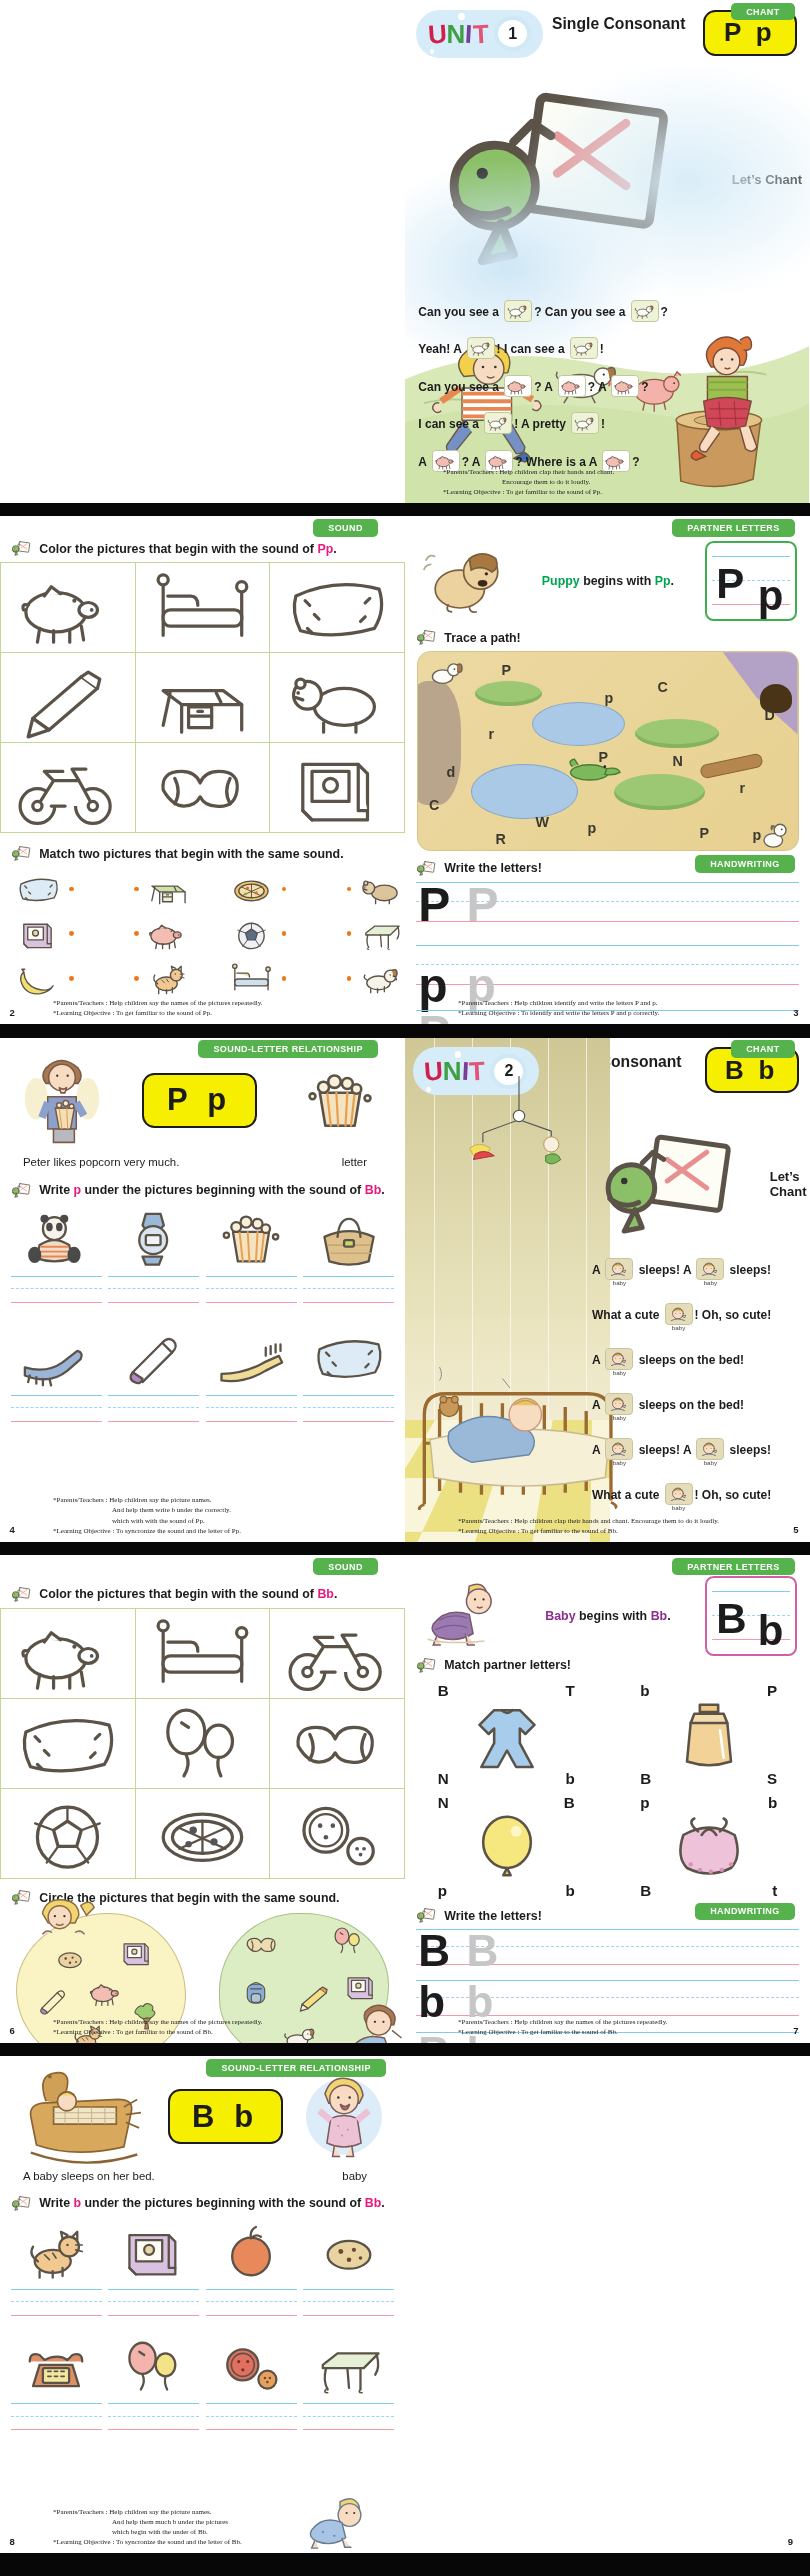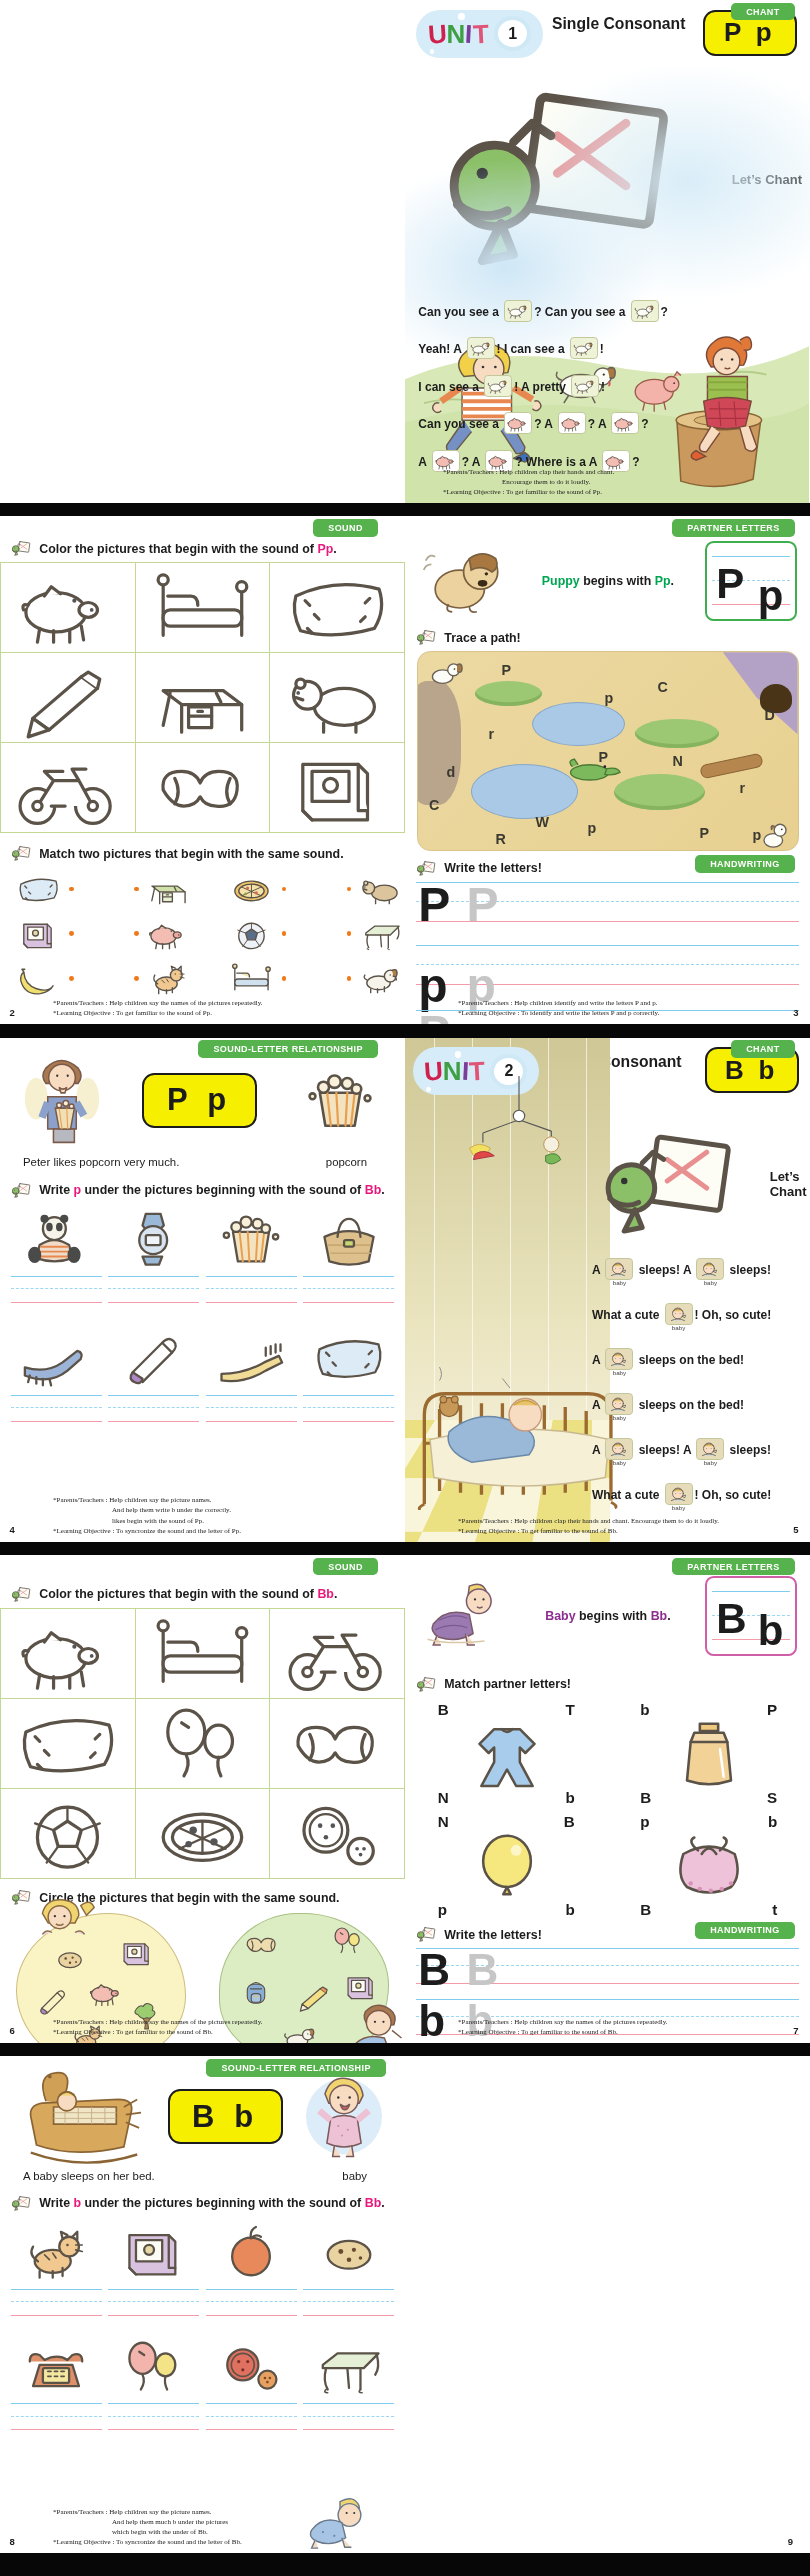--- a/index.html
+++ b/index.html
@@ -196,37 +196,20 @@
                 </g>
               </svg></span></span>! I can see a <span class="cpic"><span class="cbox" style="background:#eef2d6"><svg viewBox="0 0 48 36" preserveAspectRatio="xMidYMid meet">
                 <g stroke="#5b5248" stroke-width="1.4" stroke-linecap="round" stroke-linejoin="round" fill="none">
                   <ellipse cx="20" cy="21" rx="11" ry="6.5" fill="#fdfdf8"></ellipse>
                   <circle cx="32" cy="15" r="5.5" fill="#fdfdf8"></circle>
                   <path d="M34 9q5-2 5 3t-4 3" fill="#b08048"></path>
                   <path d="M9 18q-5-1-3-5M12 26l-2 5M19 27v5M26 25l2 5" fill="none"></path>
                   <circle class="k" cx="32" cy="14" r=".8" fill="#5b5248" stroke="none"></circle>
                 </g>
               </svg></span></span>!</div>
-      <div class="cline">I can see a <span class="cpic"><span class="cbox" style="background:#eef2d6"><svg viewBox="0 0 48 36" preserveAspectRatio="xMidYMid meet">
-                <g stroke="#5b5248" stroke-width="1.4" stroke-linecap="round" stroke-linejoin="round" fill="none">
-                  <ellipse cx="20" cy="21" rx="11" ry="6.5" fill="#fdfdf8"></ellipse>
-                  <circle cx="32" cy="15" r="5.5" fill="#fdfdf8"></circle>
-                  <path d="M34 9q5-2 5 3t-4 3" fill="#b08048"></path>
-                  <path d="M9 18q-5-1-3-5M12 26l-2 5M19 27v5M26 25l2 5" fill="none"></path>
-                  <circle class="k" cx="32" cy="14" r=".8" fill="#5b5248" stroke="none"></circle>
-                </g>
-              </svg></span></span>! A pretty <span class="cpic"><span class="cbox" style="background:#eef2d6"><svg viewBox="0 0 48 36" preserveAspectRatio="xMidYMid meet">
-                <g stroke="#5b5248" stroke-width="1.4" stroke-linecap="round" stroke-linejoin="round" fill="none">
-                  <ellipse cx="20" cy="21" rx="11" ry="6.5" fill="#fdfdf8"></ellipse>
-                  <circle cx="32" cy="15" r="5.5" fill="#fdfdf8"></circle>
-                  <path d="M34 9q5-2 5 3t-4 3" fill="#b08048"></path>
-                  <path d="M9 18q-5-1-3-5M12 26l-2 5M19 27v5M26 25l2 5" fill="none"></path>
-                  <circle class="k" cx="32" cy="14" r=".8" fill="#5b5248" stroke="none"></circle>
-                </g>
-              </svg></span></span>!</div>
       <div class="cline">Can you see a <span class="cpic"><span class="cbox" style="background:#ffffff"><svg viewBox="0 0 48 36" preserveAspectRatio="xMidYMid meet">
                 <g stroke="#5b5248" stroke-width="1.4" stroke-linecap="round" stroke-linejoin="round" fill="none">
                   <ellipse cx="19" cy="20" rx="13" ry="8.5" fill="#f4bdb4"></ellipse>
                   <ellipse cx="33" cy="19" rx="4" ry="3.2" fill="#eda9a2"></ellipse>
                   <circle class="k" cx="34.5" cy="19" r=".8" fill="#5b5248" stroke="none"></circle>
                   <path d="M12 27l-1 6M18 28v5M25 28v5M30 26l1 6M7 17q-3-1-2 2" fill="none"></path>
                   <path d="M14 13l3-4 4 3" fill="#f4bdb4"></path>
                   <circle class="k" cx="27" cy="15" r=".9" fill="#5b5248" stroke="none"></circle>
                 </g>
               </svg></span></span>? A <span class="cpic"><span class="cbox" style="background:#ffffff"><svg viewBox="0 0 48 36" preserveAspectRatio="xMidYMid meet">
@@ -241,20 +224,37 @@
               </svg></span></span>? A <span class="cpic"><span class="cbox" style="background:#ffffff"><svg viewBox="0 0 48 36" preserveAspectRatio="xMidYMid meet">
                 <g stroke="#5b5248" stroke-width="1.4" stroke-linecap="round" stroke-linejoin="round" fill="none">
                   <ellipse cx="19" cy="20" rx="13" ry="8.5" fill="#f4bdb4"></ellipse>
                   <ellipse cx="33" cy="19" rx="4" ry="3.2" fill="#eda9a2"></ellipse>
                   <circle class="k" cx="34.5" cy="19" r=".8" fill="#5b5248" stroke="none"></circle>
                   <path d="M12 27l-1 6M18 28v5M25 28v5M30 26l1 6M7 17q-3-1-2 2" fill="none"></path>
                   <path d="M14 13l3-4 4 3" fill="#f4bdb4"></path>
                   <circle class="k" cx="27" cy="15" r=".9" fill="#5b5248" stroke="none"></circle>
                 </g>
               </svg></span></span>?</div>
+      <div class="cline">I can see a <span class="cpic"><span class="cbox" style="background:#eef2d6"><svg viewBox="0 0 48 36" preserveAspectRatio="xMidYMid meet">
+                <g stroke="#5b5248" stroke-width="1.4" stroke-linecap="round" stroke-linejoin="round" fill="none">
+                  <ellipse cx="20" cy="21" rx="11" ry="6.5" fill="#fdfdf8"></ellipse>
+                  <circle cx="32" cy="15" r="5.5" fill="#fdfdf8"></circle>
+                  <path d="M34 9q5-2 5 3t-4 3" fill="#b08048"></path>
+                  <path d="M9 18q-5-1-3-5M12 26l-2 5M19 27v5M26 25l2 5" fill="none"></path>
+                  <circle class="k" cx="32" cy="14" r=".8" fill="#5b5248" stroke="none"></circle>
+                </g>
+              </svg></span></span>! A pretty <span class="cpic"><span class="cbox" style="background:#eef2d6"><svg viewBox="0 0 48 36" preserveAspectRatio="xMidYMid meet">
+                <g stroke="#5b5248" stroke-width="1.4" stroke-linecap="round" stroke-linejoin="round" fill="none">
+                  <ellipse cx="20" cy="21" rx="11" ry="6.5" fill="#fdfdf8"></ellipse>
+                  <circle cx="32" cy="15" r="5.5" fill="#fdfdf8"></circle>
+                  <path d="M34 9q5-2 5 3t-4 3" fill="#b08048"></path>
+                  <path d="M9 18q-5-1-3-5M12 26l-2 5M19 27v5M26 25l2 5" fill="none"></path>
+                  <circle class="k" cx="32" cy="14" r=".8" fill="#5b5248" stroke="none"></circle>
+                </g>
+              </svg></span></span>!</div>
       <div class="cline">A <span class="cpic"><span class="cbox" style="background:#ffffff"><svg viewBox="0 0 48 36" preserveAspectRatio="xMidYMid meet">
                 <g stroke="#5b5248" stroke-width="1.4" stroke-linecap="round" stroke-linejoin="round" fill="none">
                   <ellipse cx="19" cy="20" rx="13" ry="8.5" fill="#f4bdb4"></ellipse>
                   <ellipse cx="33" cy="19" rx="4" ry="3.2" fill="#eda9a2"></ellipse>
                   <circle class="k" cx="34.5" cy="19" r=".8" fill="#5b5248" stroke="none"></circle>
                   <path d="M12 27l-1 6M18 28v5M25 28v5M30 26l1 6M7 17q-3-1-2 2" fill="none"></path>
                   <path d="M14 13l3-4 4 3" fill="#f4bdb4"></path>
                   <circle class="k" cx="27" cy="15" r=".9" fill="#5b5248" stroke="none"></circle>
                 </g>
               </svg></span></span>? A <span class="cpic"><span class="cbox" style="background:#ffffff"><svg viewBox="0 0 48 36" preserveAspectRatio="xMidYMid meet">
@@ -819,21 +819,21 @@
               <circle cx="28" cy="9" r="3" fill="#f8f0d8"></circle>
               <circle cx="33" cy="12" r="2.6" fill="#f8f0d8"></circle>
               <circle cx="9" cy="16" r="1.6" fill="#f8f0d8"></circle>
               <circle cx="39" cy="17" r="1.6" fill="#f8f0d8"></circle>
             </g>
           </svg>
         </div>
     </div>
     <div class="caps">
       <span>Peter likes popcorn very much.</span>
-      <span>popcorn</span>
+      <span>letter</span>
     </div>
     <div class="instr" style="margin-top:13.3px">
       <span class="mi">
           <svg viewBox="0 0 48 36" preserveAspectRatio="xMidYMid meet">
             <g stroke="#5b5248" stroke-width="1.4" stroke-linecap="round" stroke-linejoin="round" fill="none">
               <rect x="17" y="6" width="20" height="18" rx="1" fill="#fdfdf6" transform="rotate(8 27 15)"></rect>
               <path d="M21 11l11 8M32 9L21 17" stroke="#e89090" fill="none"></path>
               <circle cx="11" cy="19" r="6.5" fill="#8cc068"></circle>
               <circle class="k" cx="9" cy="17" r=".9" fill="#333" stroke="none"></circle>
               <path d="M5 22q4 3 8 1M14 12l3-3 3 2" fill="none"></path>
@@ -981,21 +981,21 @@
           <div class="wg">
             <i class="w1"></i>
             <i class="w2"></i>
             <i class="w3"></i>
           </div>
         </div>
     </div>
     <div class="footer">
       <div>*Parents/Teachers : Help children say the picture names.</div>
       <div class="ind">And help them write b under the correctly.</div>
-      <div class="ind">likes begin with the sound of Pp.</div>
+      <div class="ind">which with with the sound of Pp.</div>
       <div>*Learning Objective : To syncronize the sound and the letter of Pp.</div>
     </div>
     <div class="pn pn-l">4</div>
   </div>
 
   <div class="page pr">
     <div class="badge">CHANT</div>
     <div class="wall">
       <i style="left:29px"></i>
         <i style="left:67px"></i>
@@ -1482,21 +1482,21 @@
         <span class="wpurple">Baby</span><span> begins with </span><span class="accp">Bb</span><span>.</span>
       </div>
       <div class="card cpink">
         <span class="gl g1"></span>
           <span class="gl g2"></span>
           <span class="gl g3"></span>
         <span class="cardL cardU">B</span>
         <span class="cardL cardl">b</span>
       </div>
     </div>
-    <div class="instr" style="margin-top:19px">
+    <div class="instr" style="margin-top:0">
       <span class="mi">
           <svg viewBox="0 0 48 36" preserveAspectRatio="xMidYMid meet">
             <g stroke="#5b5248" stroke-width="1.4" stroke-linecap="round" stroke-linejoin="round" fill="none">
               <rect x="17" y="6" width="20" height="18" rx="1" fill="#fdfdf6" transform="rotate(8 27 15)"></rect>
               <path d="M21 11l11 8M32 9L21 17" stroke="#e89090" fill="none"></path>
               <circle cx="11" cy="19" r="6.5" fill="#8cc068"></circle>
               <circle class="k" cx="9" cy="17" r=".9" fill="#333" stroke="none"></circle>
               <path d="M5 22q4 3 8 1M14 12l3-3 3 2" fill="none"></path>
               <path d="M12 25l-3 6 5-1z" fill="#8cc068"></path>
             </g>

